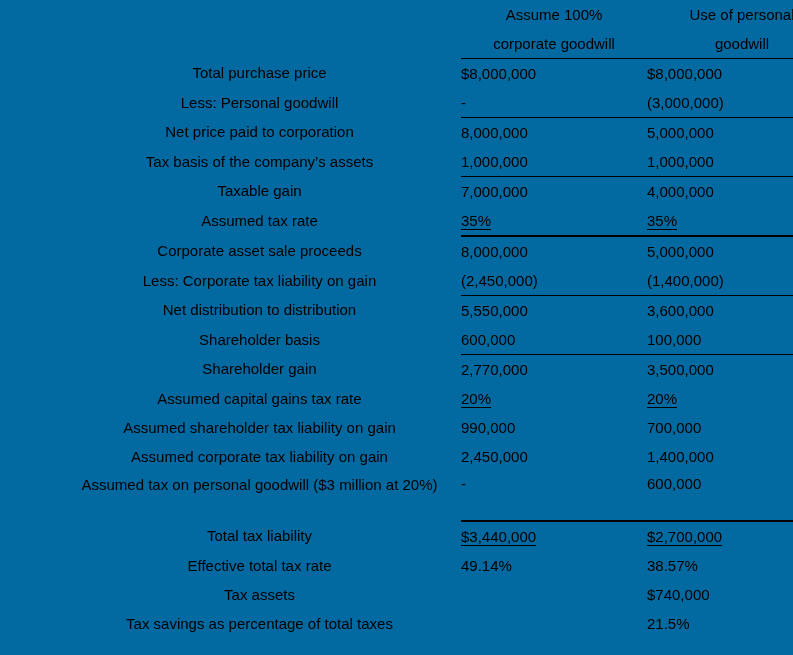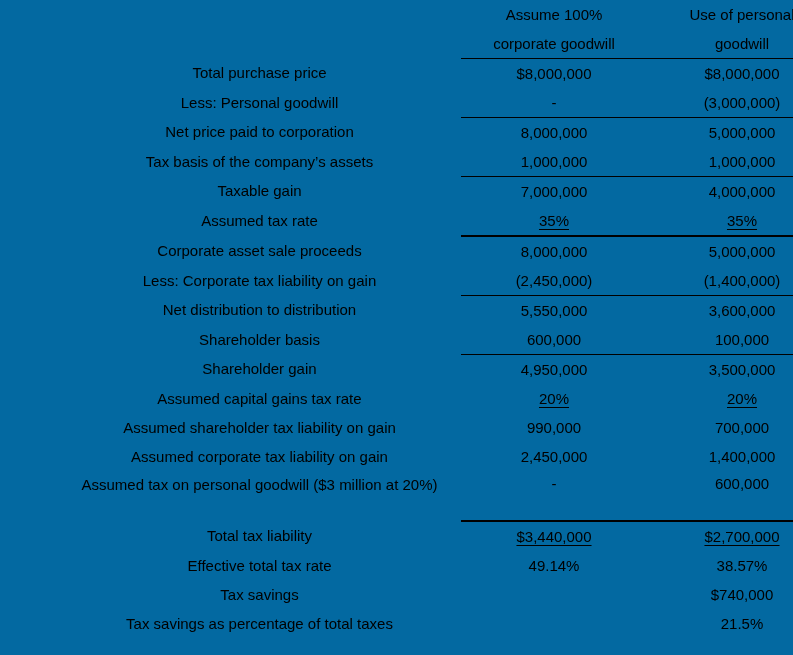--- a/index.html
+++ b/index.html
@@ -35,21 +35,21 @@
   th.vh { border-bottom: 1px solid #000; }
   th .hline {
     height: 29px;
     line-height: 29px;
     text-align: center;
   }
 
   td { height: 29px; padding: 0; vertical-align: middle; }
   td.lab { text-align: center; padding-left: 14px; }
   td.lab span { display: inline-block; max-width: 390px; line-height: 20px; }
-  td.v   { text-align: center; }
+  td.v   { }
 
   tr.bt-thin  td.v { border-top: 1px solid #000; }
   tr.bt-thick td.v { border-top: 2px solid #000; }
 
   tr.tall td { height: 45px; vertical-align: top; padding-top: 4px; margin-left: 32px; }
 
   td.u { text-decoration: underline; text-underline-offset: 3px; }
   td.b { font-weight: normal; }
 </style>
 </head>
@@ -121,21 +121,21 @@
           <td class="v">5,550,000</td>
           <td class="v">3,600,000</td>
         </tr>
         <tr>
           <td class="lab"><span>Shareholder basis</span></td>
           <td class="v">600,000</td>
           <td class="v">100,000</td>
         </tr>
         <tr class="bt-thin">
           <td class="lab"><span>Shareholder gain</span></td>
-          <td class="v">4,950,000</td>
+          <td class="v">2,770,000</td>
           <td class="v">3,500,000</td>
         </tr>
         <tr>
           <td class="lab"><span>Assumed capital gains tax rate</span></td>
           <td class="v u">20%</td>
           <td class="v u">20%</td>
         </tr>
         <tr>
           <td class="lab"><span>Assumed shareholder tax liability on gain</span></td>
           <td class="v">990,000</td>
@@ -155,21 +155,21 @@
           <td class="lab"><span>Total tax liability</span></td>
           <td class="v u">$3,440,000</td>
           <td class="v u">$2,700,000</td>
         </tr>
         <tr>
           <td class="lab"><span>Effective total tax rate</span></td>
           <td class="v">49.14%</td>
           <td class="v">38.57%</td>
         </tr>
         <tr>
-          <td class="lab"><span>Tax savings</span></td>
+          <td class="lab"><span>Tax assets</span></td>
           <td class="v"></td>
           <td class="v b">$740,000</td>
         </tr>
         <tr>
           <td class="lab"><span>Tax savings as percentage of total taxes</span></td>
           <td class="v"></td>
           <td class="v">21.5%</td>
         </tr>
       </tbody>
   </table>

